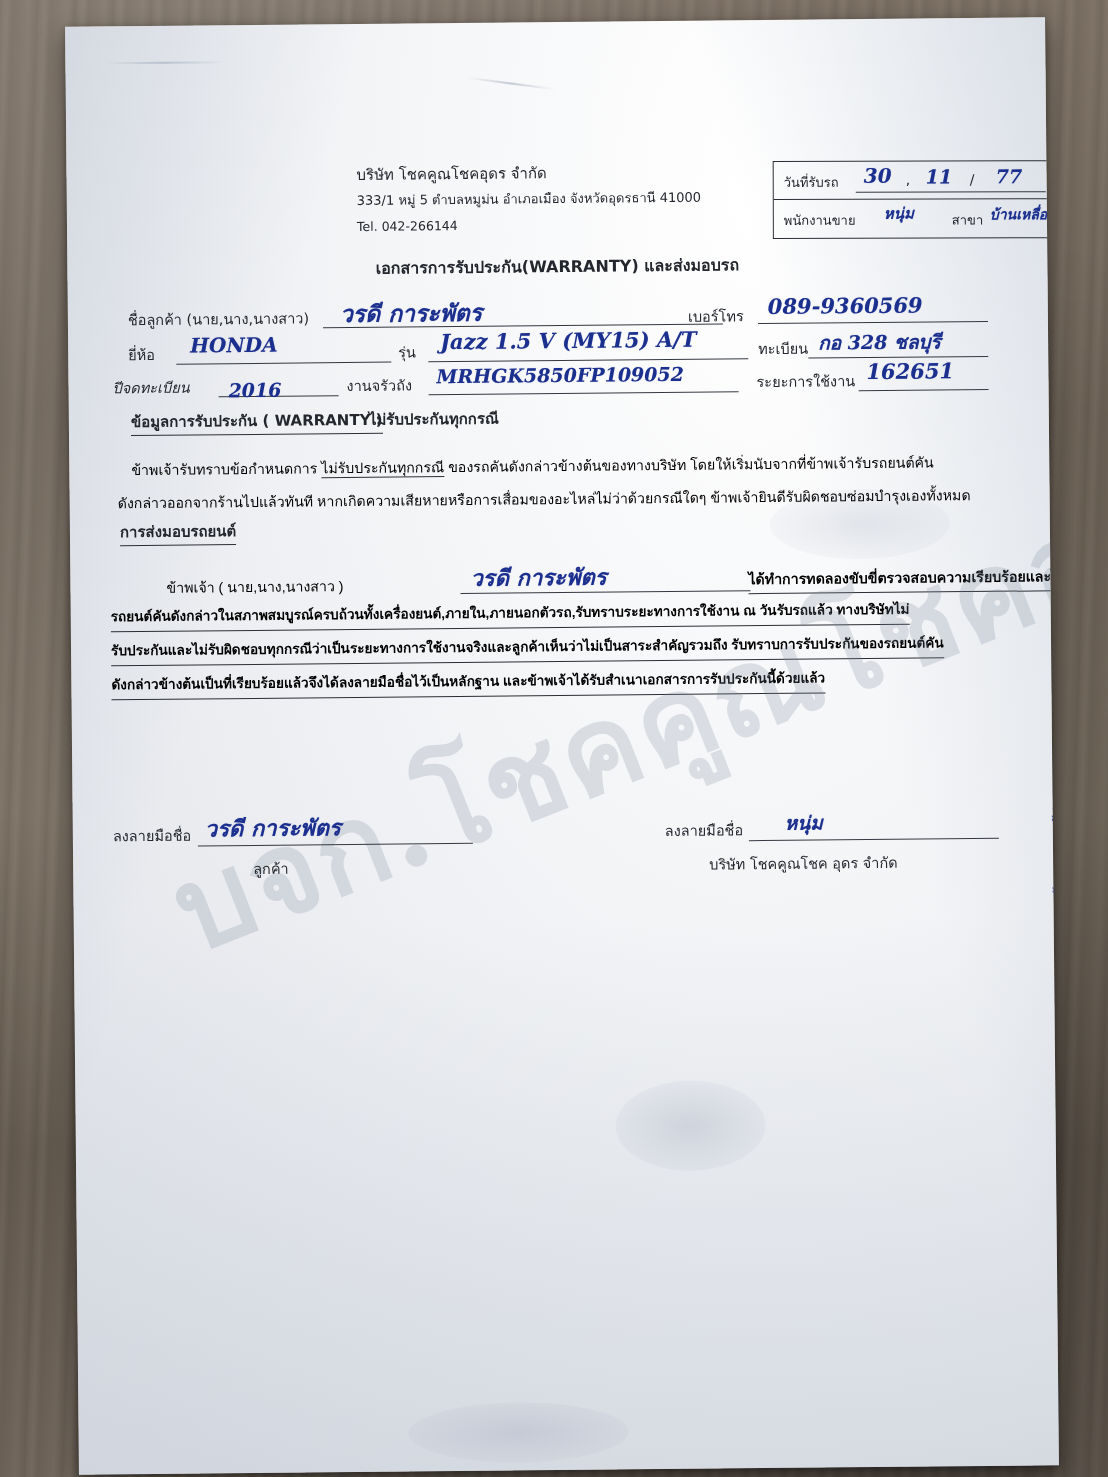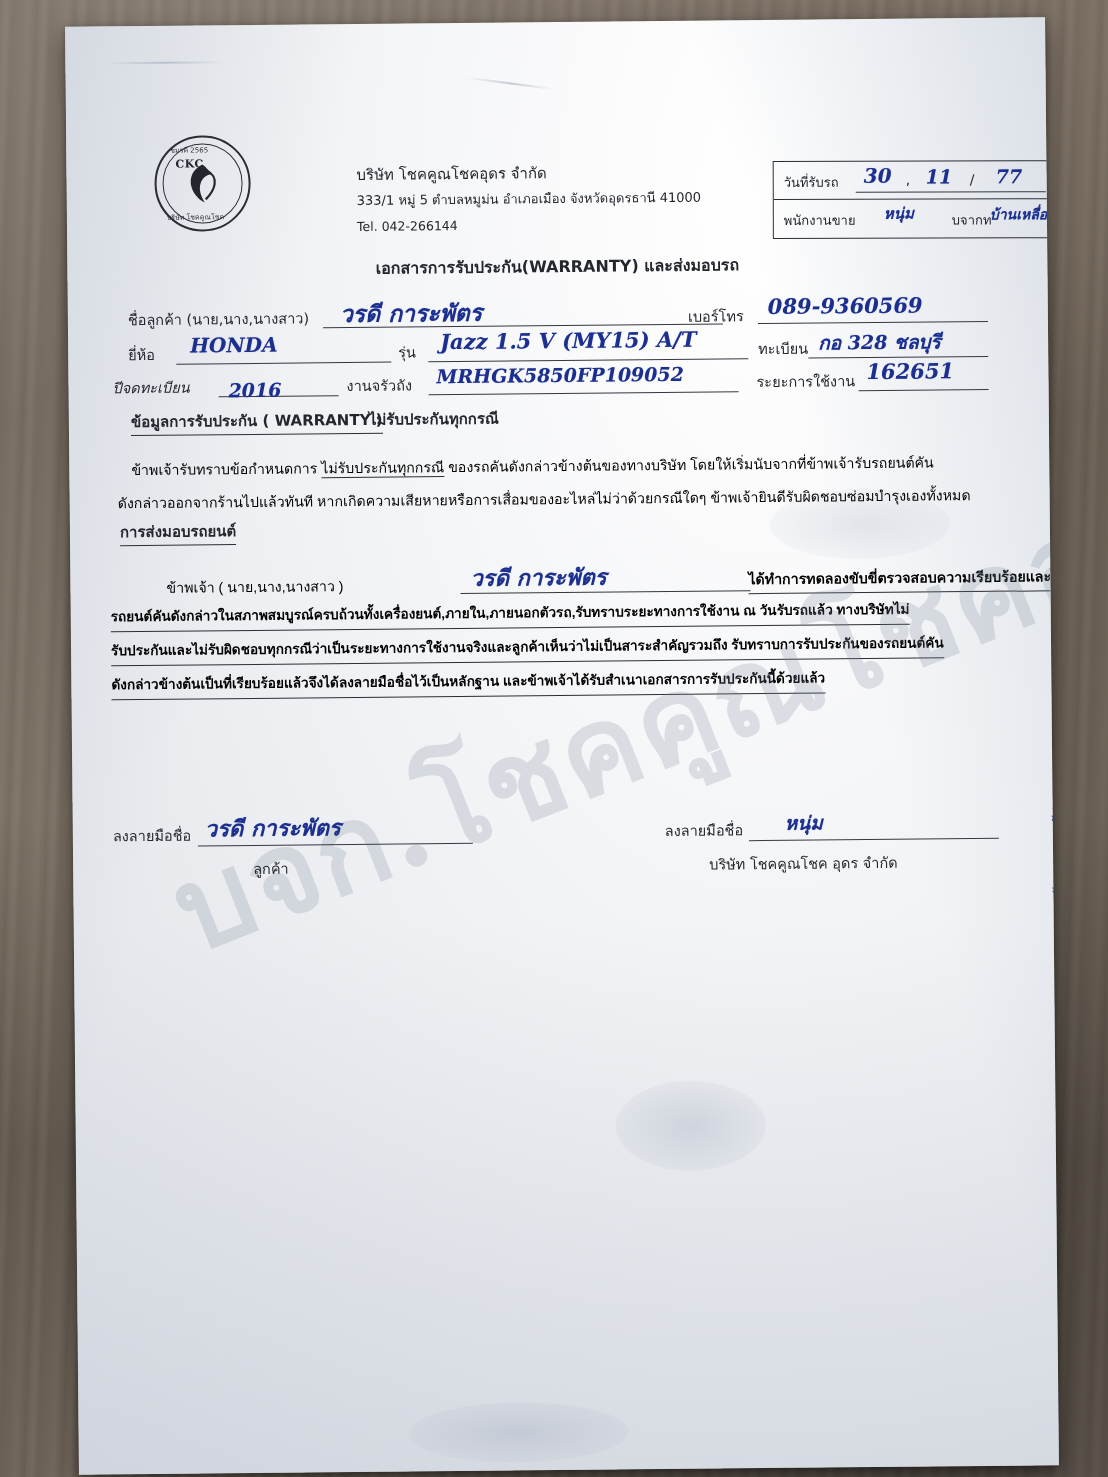--- a/index.html
+++ b/index.html
@@ -217,52 +217,41 @@
 
 <div id="paper">
 
   <div class="shade-a"></div>
   <div class="crease" style="left:40px;top:36px;width:120px;"></div>
   <div class="crease" style="left:400px;top:60px;width:90px;transform:rotate(8deg);"></div>
   <div class="smudge" style="left:540px;top:1060px;width:150px;height:90px;background:radial-gradient(ellipse,rgba(150,160,180,0.30),rgba(150,160,180,0));"></div>
   <div class="smudge" style="left:330px;top:1380px;width:220px;height:60px;background:radial-gradient(ellipse,rgba(150,160,180,0.28),rgba(150,160,180,0));"></div>
   <div class="smudge" style="left:700px;top:470px;width:180px;height:70px;background:radial-gradient(ellipse,rgba(150,160,180,0.22),rgba(150,160,180,0));"></div>
 
-  <div id="logo">
-    <div class="ring"></div>
-    <div class="inner-ring"></div>
-    <div class="top-txt">ชมรค 2565</div>
-    <div class="ckc">CKC</div>
-    <div class="bot-txt">บริษัท โชคคูณโชค</div>
-    <svg class="swan" viewBox="0 0 40 44">
-      <path d="M20 3 C11 7 6 16 9 26 C11 33 17 39 22 41 C18 34 16 28 18 22 C20 16 25 13 30 13 C26 9 23 5 20 3 Z" fill="#23262d"></path>
-      <path d="M25 10 C30 12 33 17 32 23 C31 29 27 34 23 38" fill="none" stroke="#23262d" stroke-width="2.2"></path>
-    </svg>
-  </div>
 
   <div id="company" class="print">
     <div>บริษัท โชคคูณโชคอุดร จำกัด</div>
     <div class="l2">333/1 หมู่ 5 ตำบลหมูม่น อำเภอเมือง จังหวัดอุดรธานี 41000</div>
     <div class="l3">Tel. 042-266144</div>
   </div>
 
   <div id="receive-box">
     <div class="divider"></div>
 
     <div class="rb-label" style="left:10px;top:10px;">วันที่รับรถ</div>
     <div class="hand" style="left:90px;top:2px;font-size:20px;">30</div>
     <div class="print" style="left:132px;top:10px;font-size:14px;">,</div>
     <div class="hand" style="left:152px;top:4px;font-size:19px;">11</div>
     <div class="print" style="left:196px;top:10px;font-size:14px;">/</div>
     <div class="hand" style="left:222px;top:4px;font-size:19px;">77</div>
     <div class="field-line" style="left:82px;top:30px;width:190px;"></div>
 
     <div class="rb-label" style="left:10px;top:48px;">พนักงานขาย</div>
     <div class="hand" style="left:110px;top:40px;font-size:15px;">หนุ่ม</div>
-    <div class="rb-label" style="left:178px;top:48px;">บจากท</div>
+    <div class="rb-label" style="left:178px;top:48px;">สาขา</div>
     <div class="hand" style="left:216px;top:42px;font-size:14px;">บ้านเหลื่อม</div>
   </div>
 
   <div id="doc-title" class="print">เอกสารการรับประกัน(WARRANTY) และส่งมอบรถ</div>
 
   <div class="print fl-label" style="left:60px;top:282px;">ชื่อลูกค้า (นาย,นาง,นางสาว)</div>
   <div class="field-line" style="left:255px;top:303px;width:400px;"></div>
   <div class="hand" style="left:272px;top:272px;font-size:23px;">วรดี การะพัตร</div>
 
   <div class="print fl-label" style="left:620px;top:284px;">เบอร์โทร</div>

